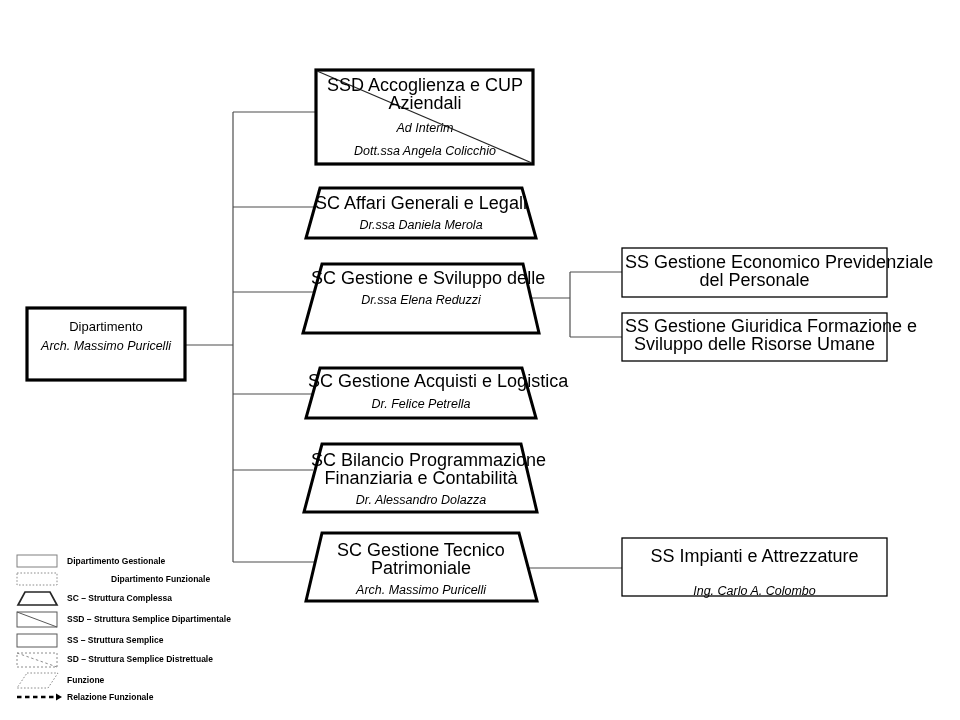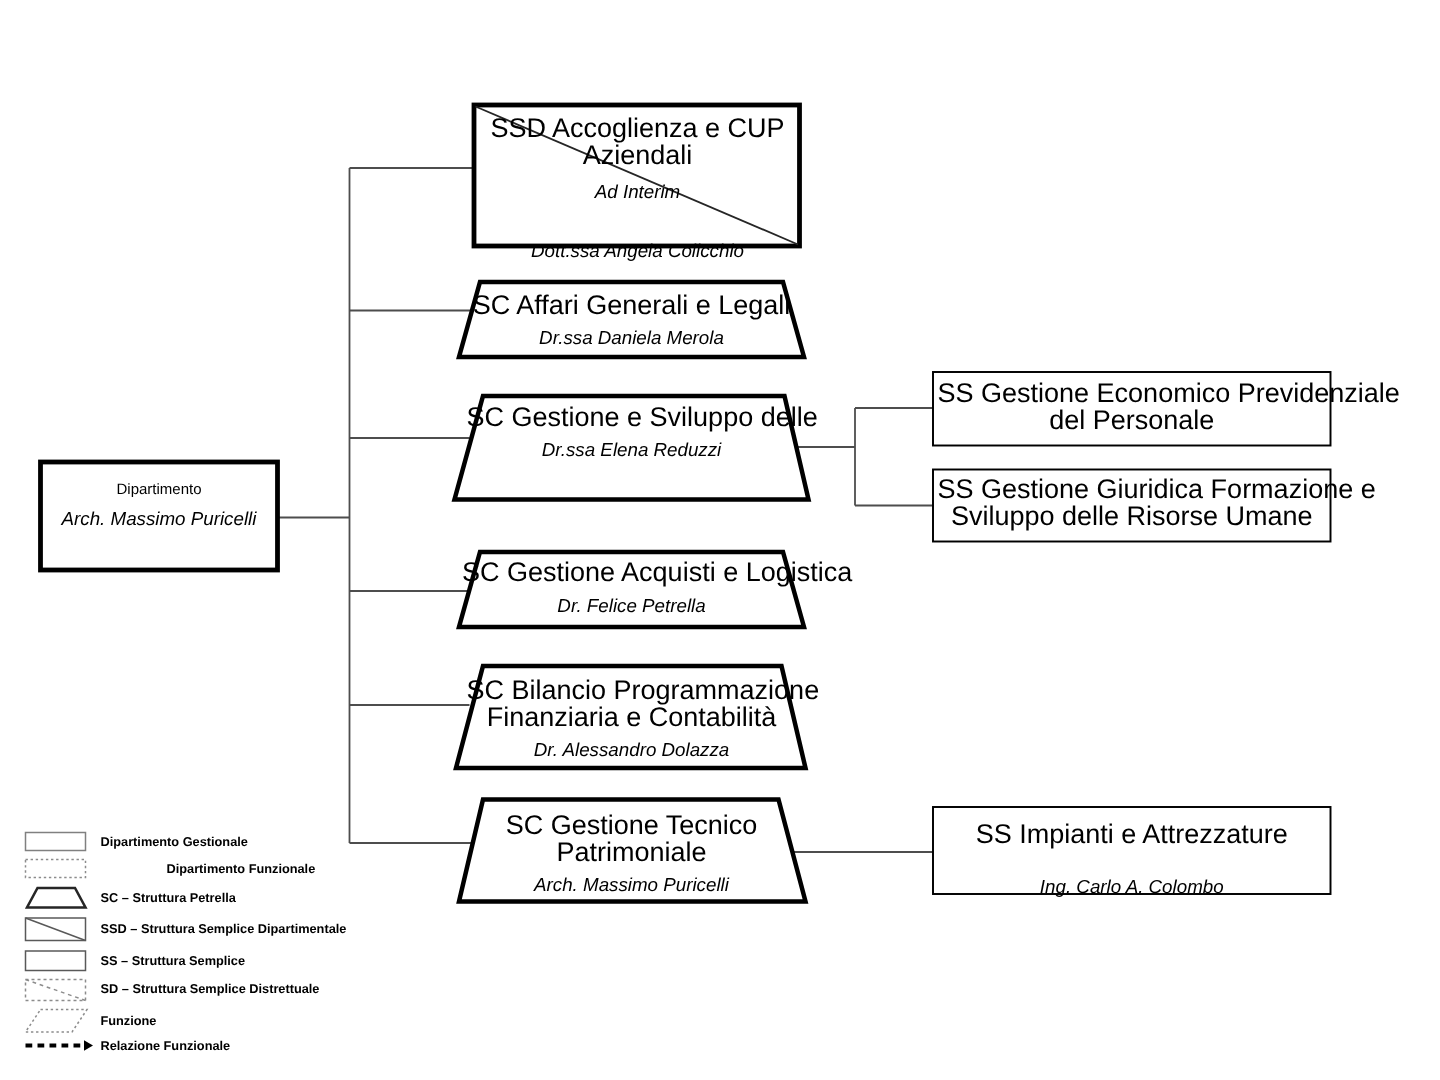--- a/index.html
+++ b/index.html
@@ -3,21 +3,21 @@
 <meta charset="utf-8">
 <style>
   html,body{margin:0;padding:0;background:#fff;}
   .canvas{
     position:relative;width:960px;height:720px;background:#ffffff;
     font-family:"Liberation Sans",sans-serif;color:#000;overflow:hidden;
   }
   .canvas svg{position:absolute;left:0;top:0;}
   .nodetext{position:absolute;text-align:center;}
   .title-line{font-size:18px;line-height:18px;white-space:nowrap;}
-  .root-line{font-size:10px;line-height:21px;white-space:nowrap;}
+  .root-line{font-size:13px;line-height:21px;white-space:nowrap;}
   .subtitle{font-size:12.5px;line-height:16px;font-style:italic;white-space:nowrap;}
   .name{font-size:12.5px;line-height:16px;font-style:italic;white-space:nowrap;}
   .legend-label{position:absolute;font-size:8.5px;font-weight:bold;line-height:11px;white-space:nowrap;}
 </style>
 </head>
 <body>
 
 <div class="canvas">
 
   <svg width="960" height="720" viewBox="0 0 960 720">
@@ -74,21 +74,21 @@
 
   <div class="nodetext" style="left:30px;top:316px;width:152px;">
     <div class="root-line">Dipartimento</div>
     <div class="name" style="line-height:19px;">Arch. Massimo Puricelli</div>
   </div>
 
   <div class="nodetext" style="left:320px;top:76px;width:210px;">
     <div class="title-line">SSD Accoglienza e CUP</div>
     <div class="title-line">Aziendali</div>
     <div class="subtitle" style="margin-top:8px;">Ad Interim</div>
-    <div class="name" style="margin-top:23px;">Dott.ssa Angela Colicchio</div>
+    <div class="name" style="margin-top:7px;">Dott.ssa Angela Colicchio</div>
   </div>
 
   <div class="nodetext" style="left:311px;top:194px;width:220px;">
     <div class="title-line">SC Affari Generali e Legali</div>
     <div class="name" style="margin-top:5px;">Dr.ssa Daniela Merola</div>
   </div>
 
   <div class="nodetext" style="left:311px;top:269px;width:220px;">
     <div class="title-line">SC Gestione e Sviluppo delle</div>
     <div class="name" style="margin-top:5px;">Dr.ssa Elena Reduzzi</div>
@@ -121,20 +121,20 @@
     <div class="title-line">Sviluppo delle Risorse Umane</div>
   </div>
 
   <div class="nodetext" style="left:625px;top:547px;width:259px;">
     <div class="title-line">SS Impianti e Attrezzature</div>
     <div class="name" style="margin-top:18px;">Ing. Carlo A. Colombo</div>
   </div>
 
   <div class="legend-label" style="left:67px;top:556px;">Dipartimento Gestionale</div>
   <div class="legend-label" style="left:67px;top:574px;padding-left:44px;">Dipartimento Funzionale</div>
-  <div class="legend-label" style="left:67px;top:593px;">SC – Struttura Petrella</div>
+  <div class="legend-label" style="left:67px;top:593px;">SC – Struttura Complessa</div>
   <div class="legend-label" style="left:67px;top:614px;">SSD – Struttura Semplice Dipartimentale</div>
   <div class="legend-label" style="left:67px;top:635px;">SS – Struttura Semplice</div>
   <div class="legend-label" style="left:67px;top:654px;">SD – Struttura Semplice Distrettuale</div>
   <div class="legend-label" style="left:67px;top:675px;">Funzione</div>
   <div class="legend-label" style="left:67px;top:692px;">Relazione Funzionale</div>
 
 </div>
 
 </body></html>

